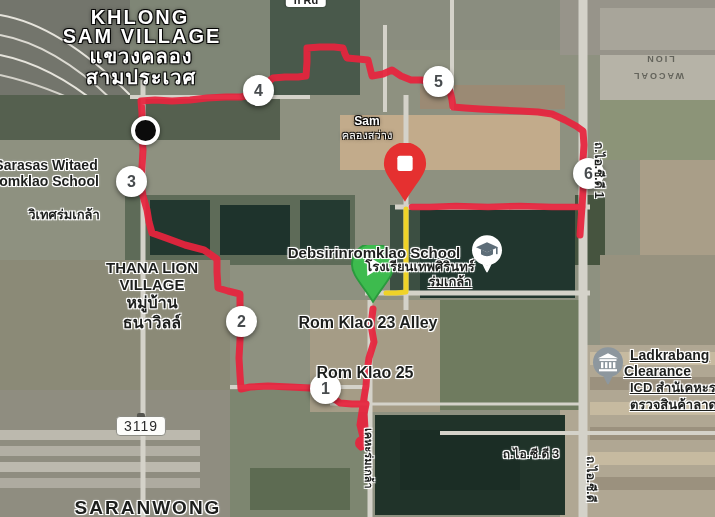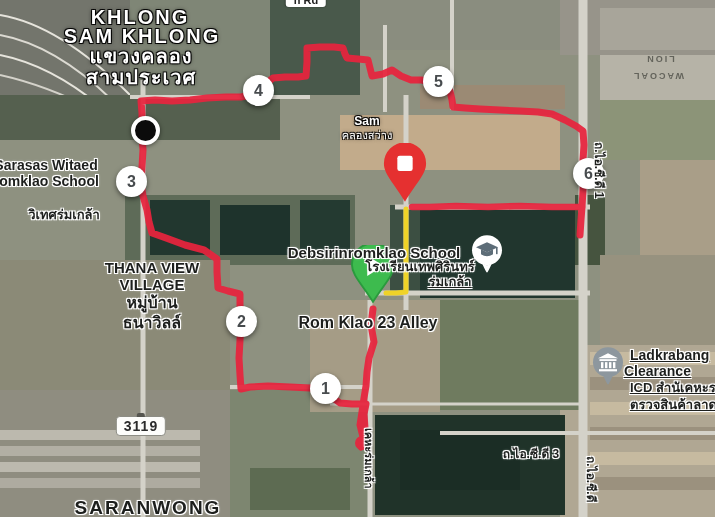--- a/index.html
+++ b/index.html
@@ -30,21 +30,21 @@
     box-shadow:0 2px 5px rgba(0,0,0,.5);
   }
   .pause-dot{
     position:absolute;width:21px;height:21px;margin:-11px 0 0 -11px;border-radius:50%;
     background:#0b0b0b;border:4px solid #fff;box-shadow:0 1px 4px rgba(0,0,0,.5);
   }
   .anchor-tip{position:absolute;transform:translate(-50%,-100%);}
   .poi-pin{position:absolute;transform:translate(-50%,-86%);}
   .badge-3119{
     position:absolute;transform:translate(-50%,-50%);background:#fdfdfb;border:1px solid #8d8d85;
-    border-radius:4px;padding:1px 7px;font-weight:bold;font-size:14px;color:#2b2b2b;letter-spacing:1px;
+    border-radius:4px;padding:1px 7px;font-weight:normal;font-size:14px;color:#2b2b2b;letter-spacing:1px;
   }
   .badge-3119:before{content:"";position:absolute;left:50%;top:-4px;width:8px;height:4px;margin-left:-4px;background:#55554f;border-radius:2px 2px 0 0;}
   .top-road-pill{
     position:absolute;transform:translateX(-50%);top:-7px;background:#fff;border-radius:3px;
     padding:1px 8px;font-weight:bold;font-size:11px;color:#222;box-shadow:0 0 2px rgba(0,0,0,.4);
   }
 </style>
 </head>
 <body>
 
@@ -167,41 +167,42 @@
   </div>
 
   <div class="anchor-tip" style="left: 405px; top: 207px;">
     <svg width="46" height="60" viewBox="0 0 48 62">
       <path d="M24,61 C12,41 2,32 2,21 A22,22 0 1 1 46,21 C46,32 36,41 24,61 Z" fill="#e53030"></path>
       <rect x="16" y="13" width="16" height="16" rx="2.5" fill="#fff"></rect>
     </svg>
   </div>
 
   <div class="lbl district halo-light" style="left:140px;top:6px;">KHLONG</div>
-  <div class="lbl district halo-light" style="left:142px;top:25px;">SAM KHLONG</div>
+  <div class="lbl district halo-light" style="left:142px;top:25px;">SAM VILLAGE</div>
   <div class="lbl district-th halo-light" style="left:141px;top:45px;">แขวงคลอง</div>
   <div class="lbl district-th halo-light" style="left:141px;top:66px;">สามประเวศ</div>
 
   <div class="lbl poi halo-dark" style="left:46px;top:158px;">Sarasas Witaed</div>
   <div class="lbl poi halo-dark" style="left:44px;top:174px;">Romklao School</div>
   <div class="lbl poi-th halo-dark" style="left:64px;top:208px;">วิเทศร่มเกล้า</div>
 
-  <div class="lbl poi halo-dark" style="left:152px;top:260px;font-size:15px;">THANA VIEW</div>
+  <div class="lbl poi halo-dark" style="left:152px;top:260px;font-size:15px;">THANA LION</div>
   <div class="lbl poi halo-dark" style="left:152px;top:277px;font-size:15px;">VILLAGE</div>
   <div class="lbl poi-th halo-dark" style="left:152px;top:294px;font-size:16px;">หมู่บ้าน</div>
   <div class="lbl poi-th halo-dark" style="left:152px;top:314px;font-size:16px;text-align:right;">ธนาวิลล์</div>
 
   <div class="lbl poi halo-dark" style="left:374px;top:245px;font-size:15px;">Debsirinromklao School</div>
   <div class="lbl poi-th halo-dark" style="left:420px;top:260px;">โรงเรียนเทพศิรินทร์</div>
   <div class="lbl poi-th halo-dark" style="left:450px;top:275px;text-decoration:underline;">ร่มเกล้า</div>
 
   <div class="lbl halo-light" style="left:367px;top:115px;font-size:12px;font-weight:bold;">Sam</div>
   <div class="lbl halo-light" style="left:367px;top:129px;font-size:11px;">คลองสว่าง</div>
 
   <div class="lbl road halo-dark" style="left:368px;top:314px;">Rom Klao 23 Alley</div>
+  <div class="lbl road halo-dark" style="left:365px;top:364px;">Rom Klao 25</div>
 
   <div class="lbl poi halo-dark lbl-left" style="left:630px;top:348px;">Ladkrabang</div>
   <div class="lbl poi halo-dark lbl-left" style="left:624px;top:364px;">Clearance</div>
   <div class="lbl poi-th halo-dark lbl-left" style="left:630px;top:381px;">ICD สำนัเคหะร</div>
   <div class="lbl poi-th halo-dark lbl-left" style="left:630px;top:398px;">ตรวจสินค้าลาด</div>
 
   <div class="lbl poi halo-dark" style="left:148px;top:497px;font-size:19px;letter-spacing:2px;">SARANWONG</div>
 
   <div class="badge-3119" style="left:141px;top:426px;">3119</div>
 

